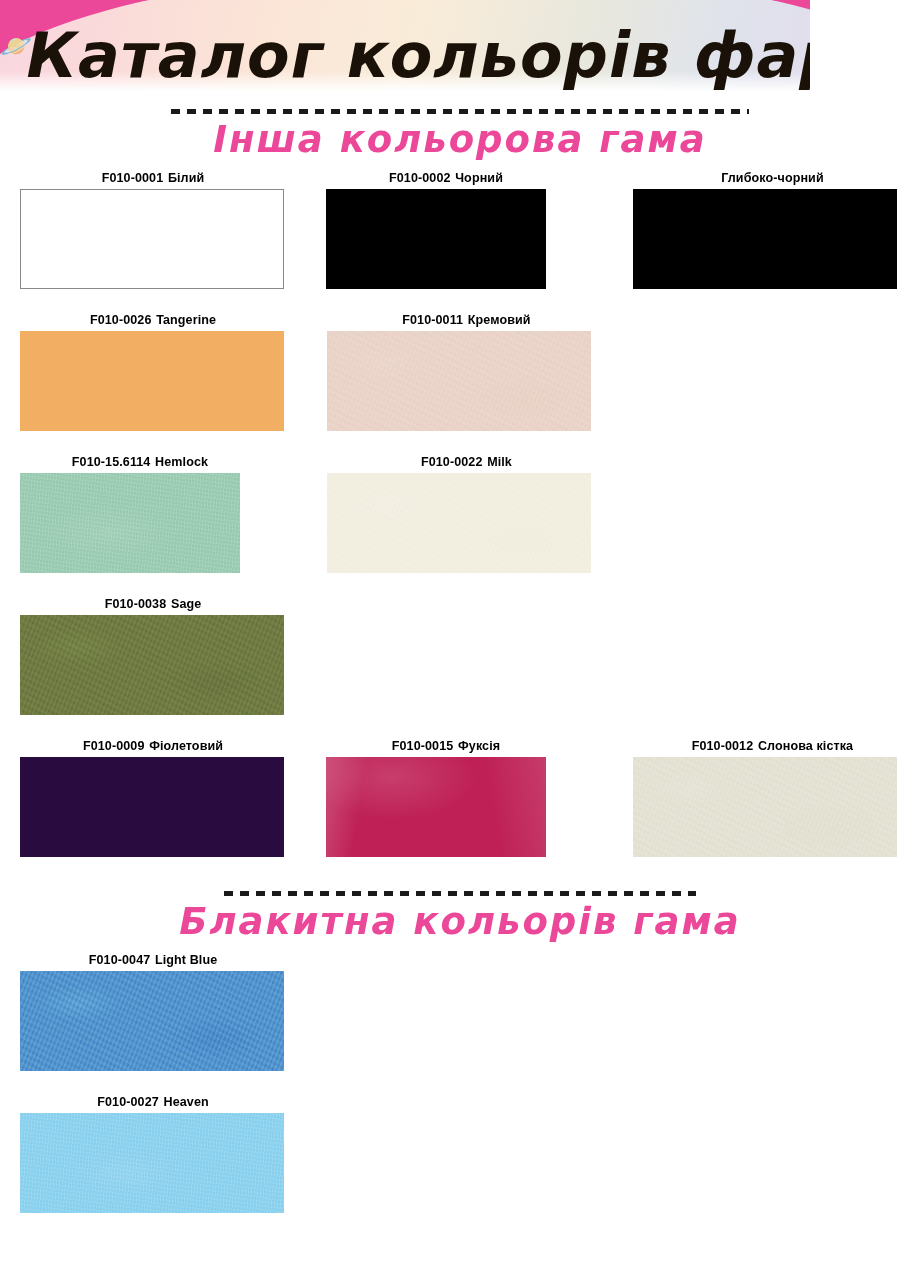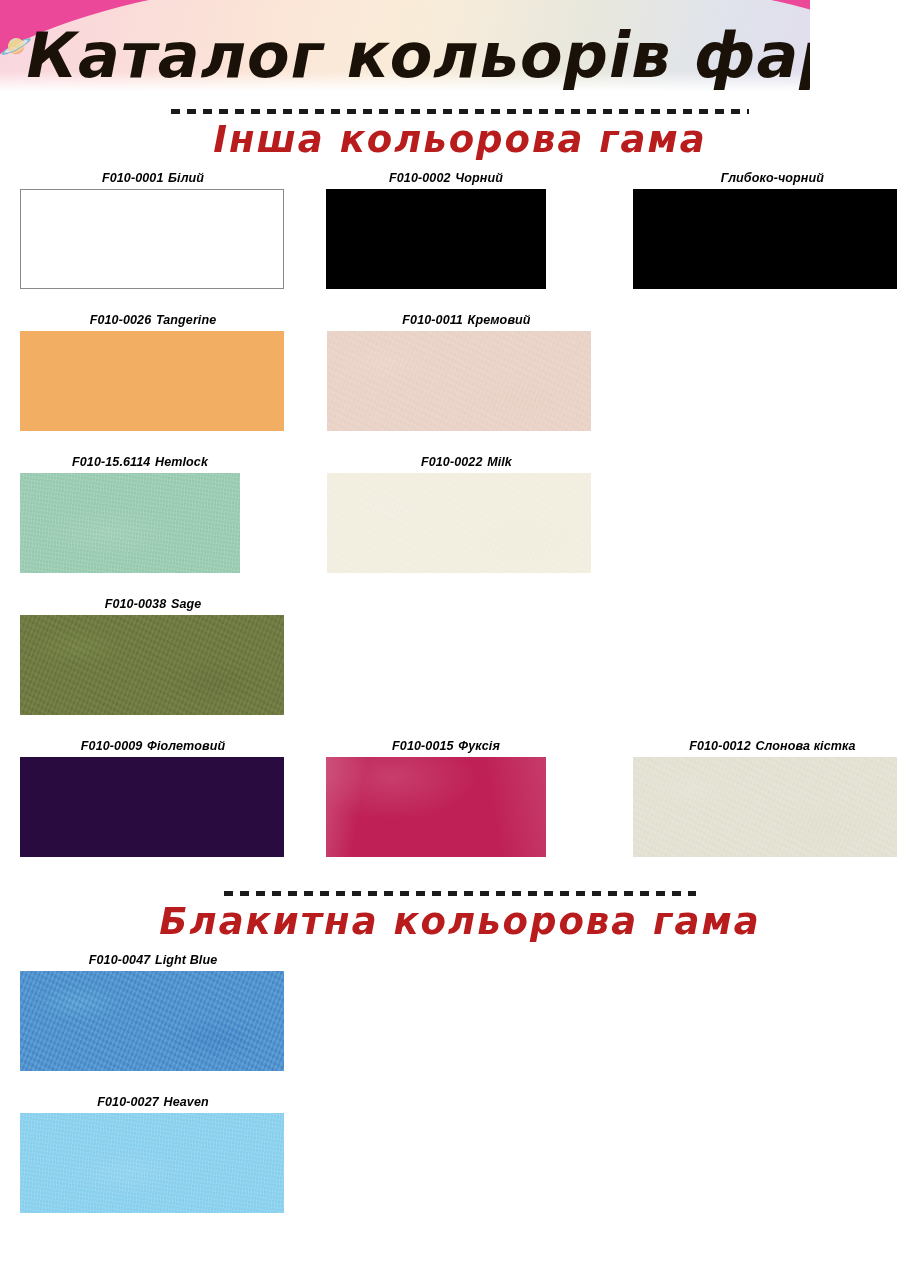--- a/index.html
+++ b/index.html
@@ -90,30 +90,29 @@
         to right, #1a1a1a 0 9px, rgba(0,0,0,0) 9px 16px);
   }
   .dashes-1 { width: 578px; margin-top: 8px; }
   .dashes-2 { width: 472px; margin-top: 10px; }
   .section-title {
     font-family: "DejaVu Sans", sans-serif;
     font-style: italic;
     font-weight: bold;
     font-size: 37px;
     letter-spacing: 2px;
-    color: #b91c1c;
+    color: #ec4899;
     margin-top: 4px;
     margin-bottom: 6px;
     white-space: nowrap;
   }
 
   
   .grid {
     width: 876px;
-    font-style: italic;
   }
   .row {
     display: flex;
     width: 920px;
     height: 142px;
   }
   .cell {
     width: 306px;
     position: relative;
   }
@@ -248,21 +247,21 @@
           <div class="cell col3">
             <div class="cell-label"><span class="code">F010-0012</span><span>Слонова кістка</span></div>
             <div class="swatch grain grain-soft" style="background: rgb(227, 226, 211);"></div>
           </div>
         </div>
       </div>
     </div>
     <div class="section">
       <div class="section-head">
         <span class="dashes dashes-2"></span>
-        <div class="section-title">Блакитна кольорова гама</div>
+        <div class="section-title">Блакитна кольорів гама</div>
       </div>
       <div class="grid">
         <div class="row">
           <div class="cell col1">
             <div class="cell-label"><span class="code">F010-0047</span><span>Light Blue</span></div>
             <div class="swatch grain" style="background: rgb(81, 146, 205);"></div>
           </div>
         </div>
         <div class="row">
           <div class="cell col1">

